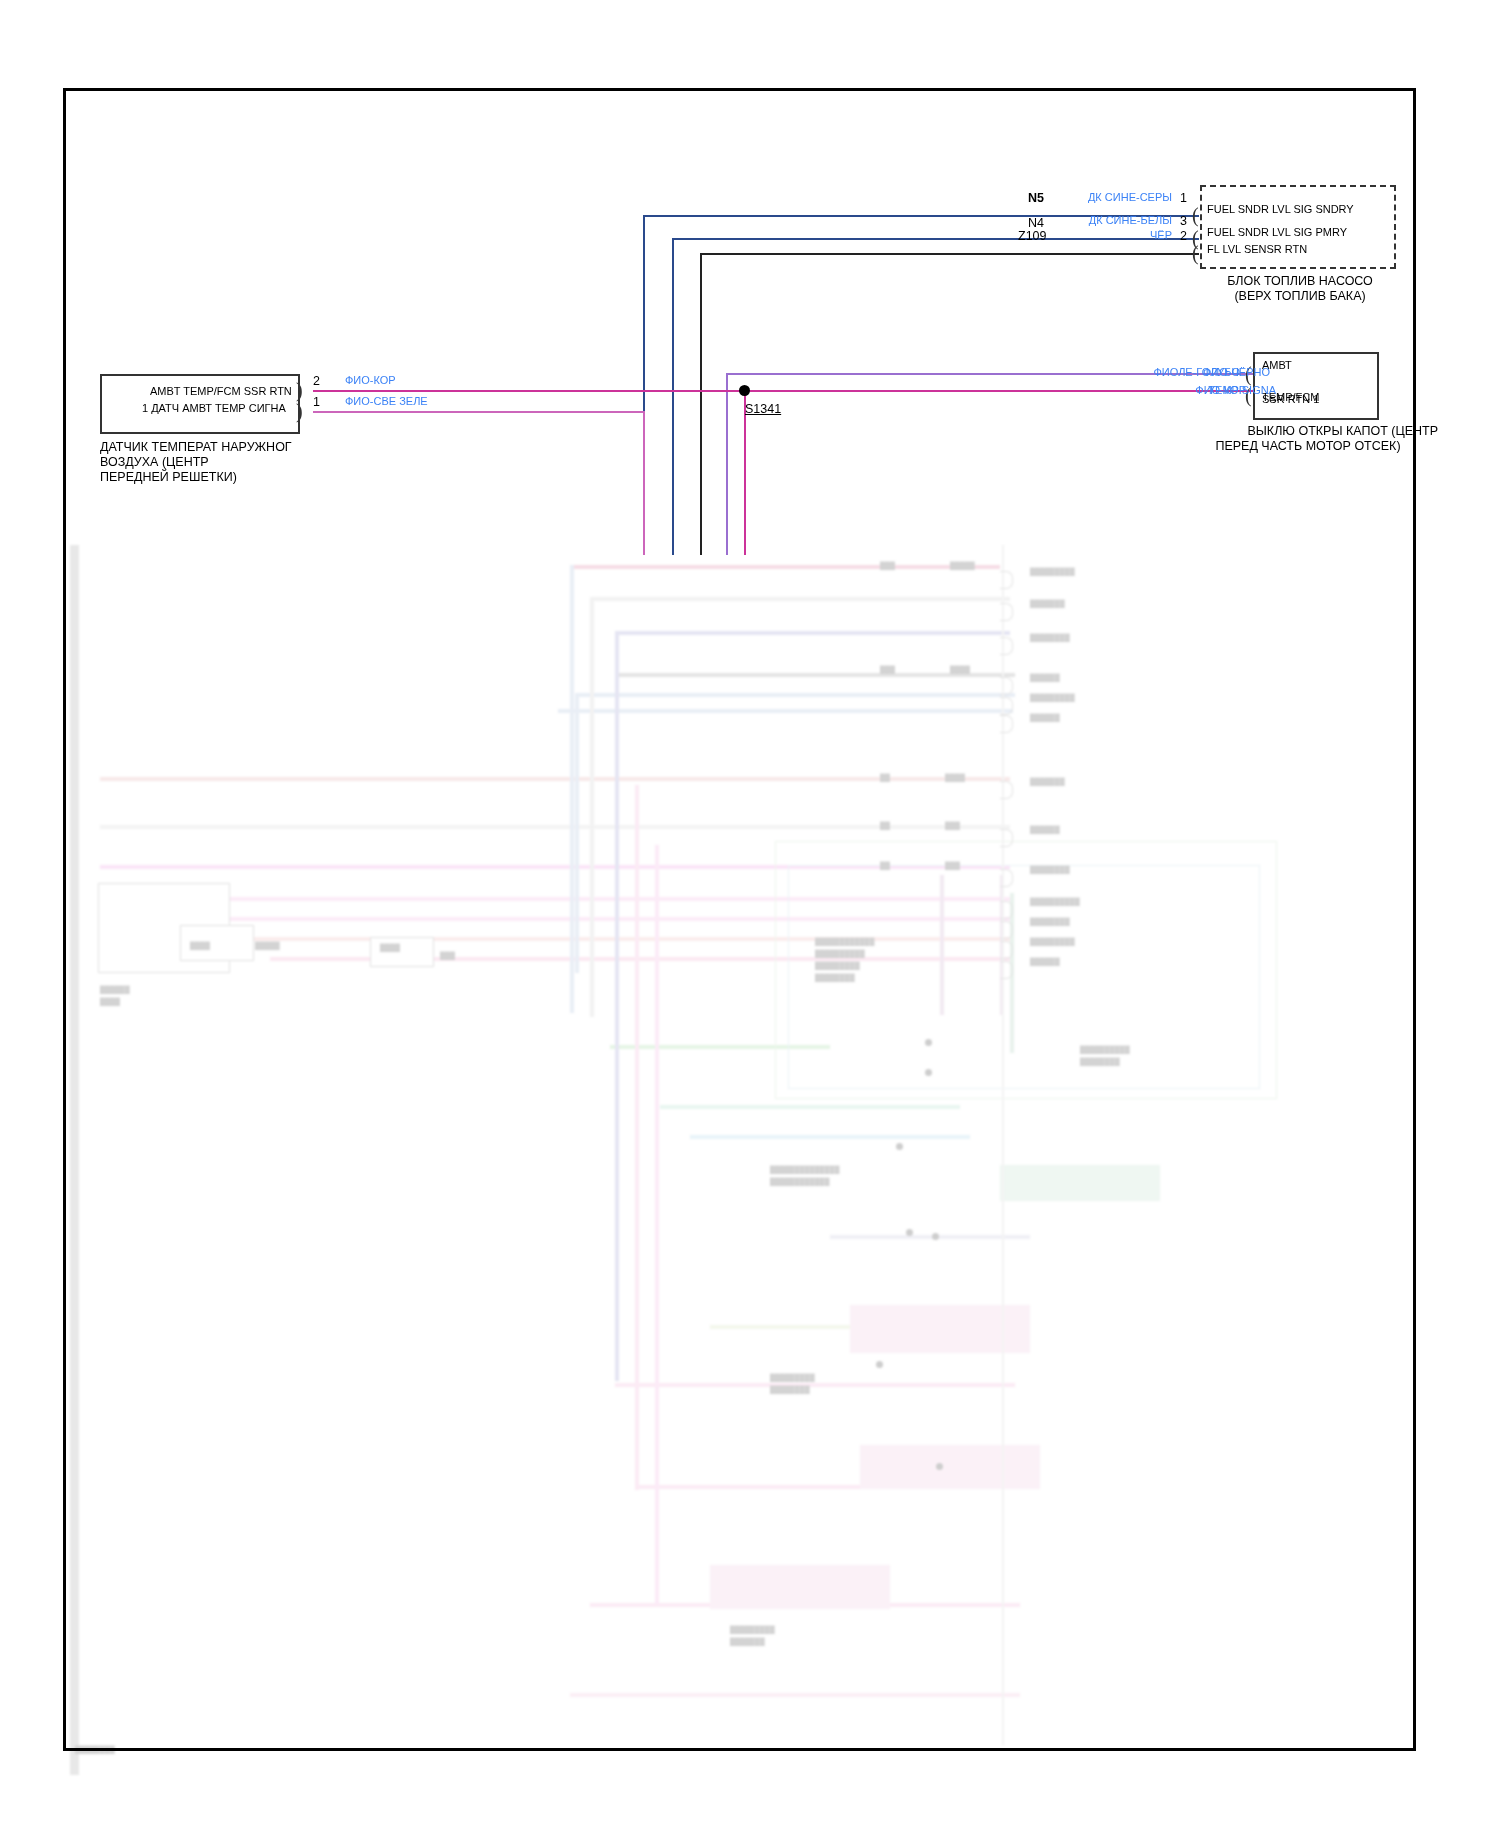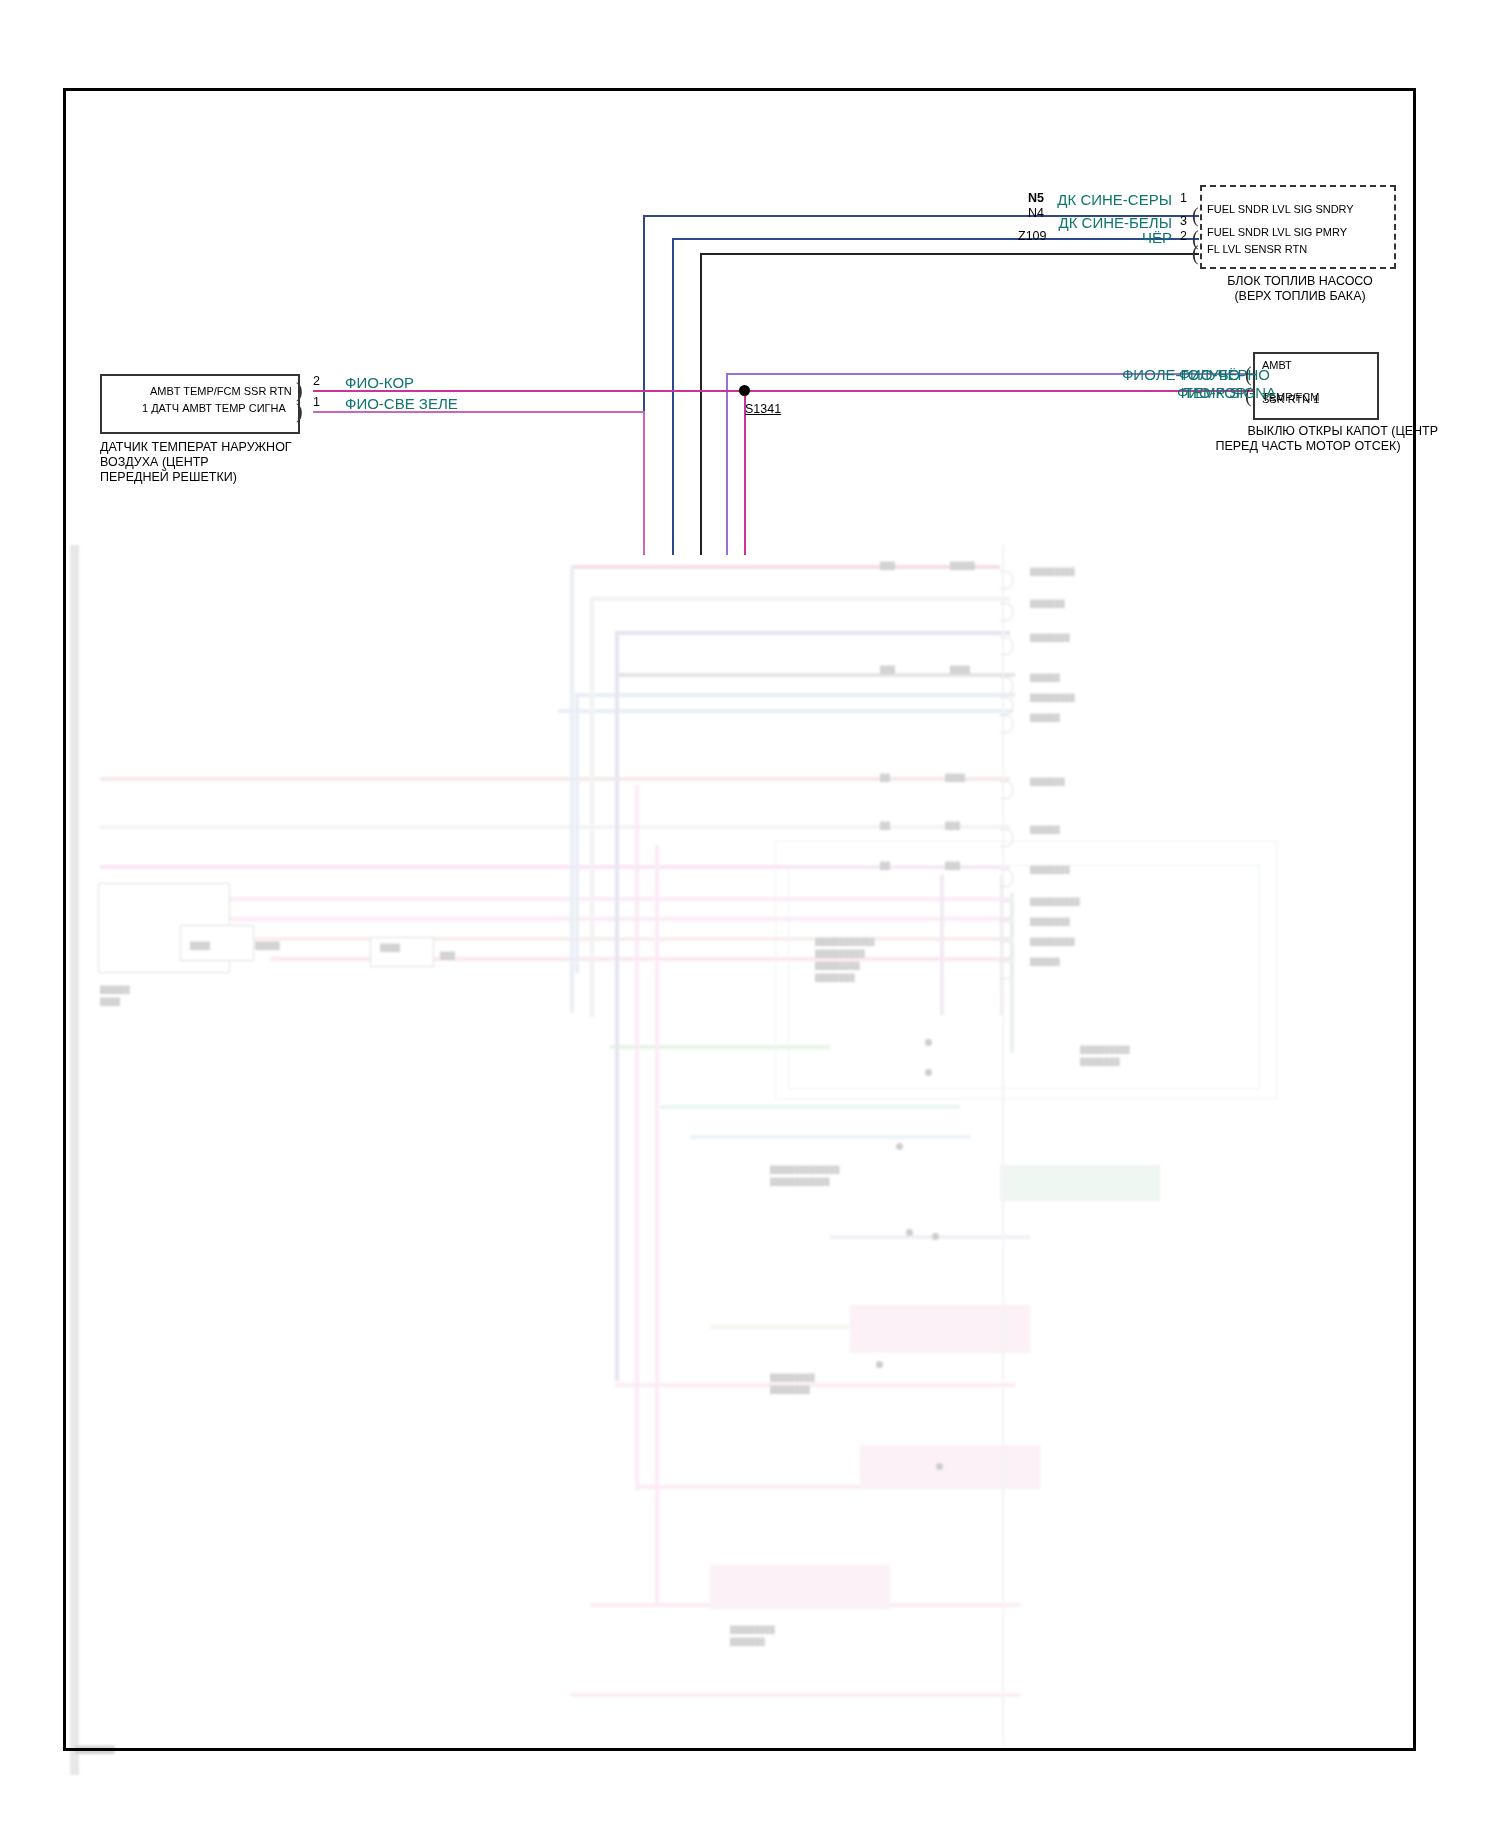--- a/index.html
+++ b/index.html
@@ -144,22 +144,22 @@
   }
   .splice-label {
     position: absolute;
     font-size: 12.5px;
     color: #000000;
     white-space: nowrap;
   }
 
   .wire-name {
     position: absolute;
-    font-size: 15px;
-    color: #0f766e;
+    font-size: 11px;
+    color: #3b82f6;
     white-space: nowrap;
   }
   .wire-name.right { text-align: right; }
   .circ-id {
     position: absolute;
     font-size: 12.5px;
     color: #000000;
     white-space: nowrap;
   }
 </style>
@@ -317,21 +317,21 @@
 
   <div class="conn-label" style="left:1207px; top:201px;">FUEL SNDR LVL SIG SNDRY</div>
   <div class="conn-label" style="left:1207px; top:224px;">FUEL SNDR LVL SIG PMRY</div>
   <div class="conn-label" style="left:1207px; top:241px;">FL LVL SENSR RTN</div>
 
   <div class="pin-num" style="left:1180px; top:191px;">1</div>
   <div class="pin-num" style="left:1180px; top:214px;">3</div>
   <div class="pin-num" style="left:1180px; top:229px;">2</div>
 
   <div class="circ-id" style="left:1028px; top:191px;font-weight:bold;">N5</div>
-  <div class="circ-id" style="left:1028px; top:206px;">N4</div>
+  <div class="circ-id" style="left:1028px; top:216px;">N4</div>
   <div class="circ-id" style="left:1018px; top:229px;">Z109</div>
 
   <div class="wire-name right" style="left:1000px; top:191px; width:172px;">ДК СИНЕ-СЕРЫ</div>
   <div class="wire-name right" style="left:1000px; top:214px; width:172px;">ДК СИНЕ-БЕЛЫ</div>
   <div class="wire-name right" style="left:1000px; top:229px; width:172px;">ЧЁР</div>
 
   <div class="caption center" style="left:1180px; top:274px; width:240px;">БЛОК ТОПЛИВ НАСОСО</div>
   <div class="caption center" style="left:1180px; top:289px; width:240px;">(ВЕРХ ТОПЛИВ БАКА)</div>
 
   <div class="conn-box" style="left:100px; top:374px; width:200px; height:60px;"></div>

